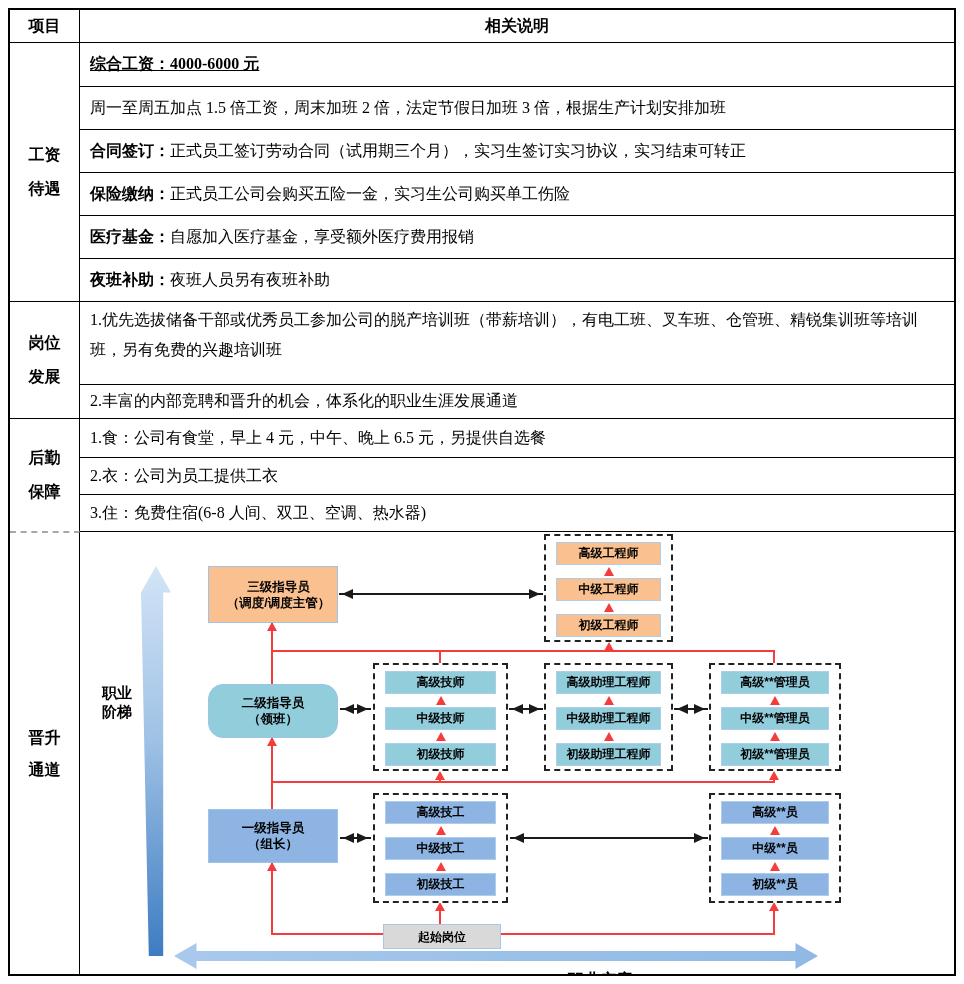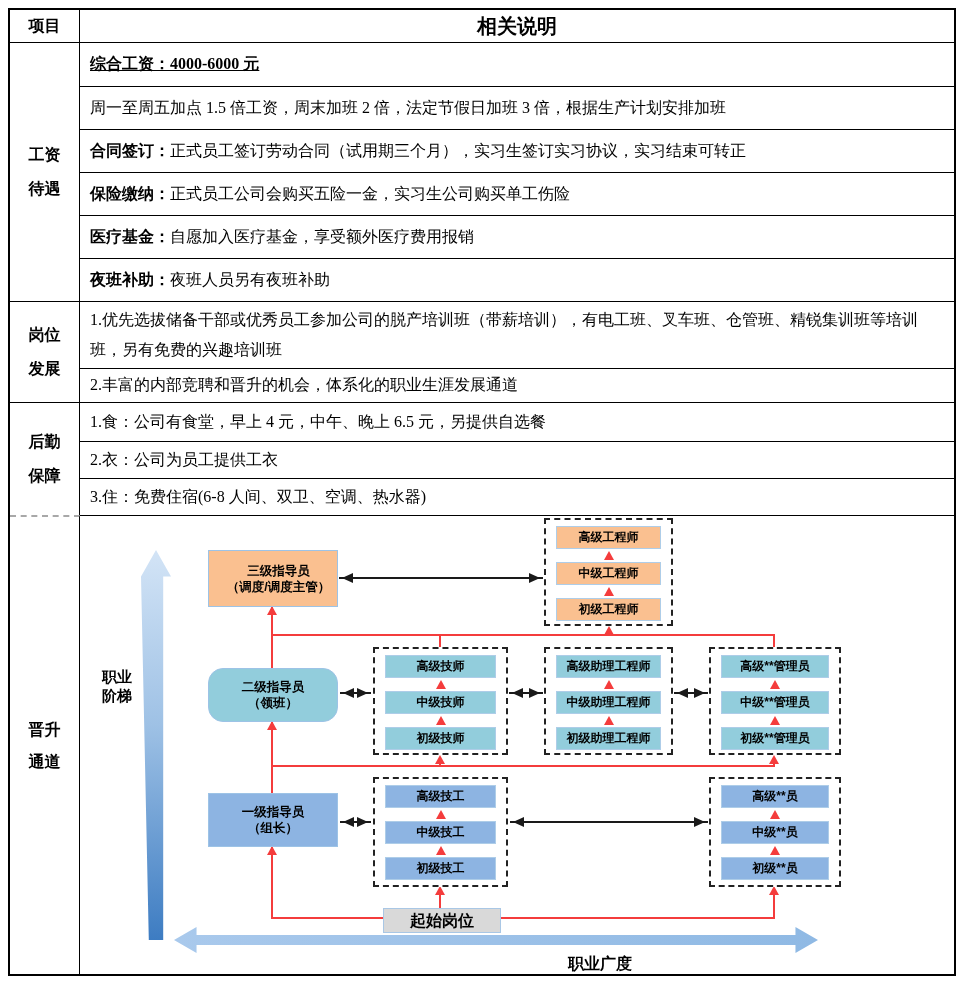--- a/index.html
+++ b/index.html
@@ -4,42 +4,42 @@
 <style>
   html,body{margin:0;padding:0;background:#fff;}
   .page{position:relative;width:964px;height:984px;background:#fff;overflow:hidden;
         font-family:"Liberation Serif","DejaVu Serif",serif;color:#000;}
   .doc-table{position:absolute;left:8px;top:8px;width:948px;height:968px;
              border:2px solid #000;box-sizing:border-box;display:flex;flex-direction:column;}
   
   .thead{display:flex;height:32px;flex:0 0 32px;}
   .thead .lbl{flex:0 0 69px;border-right:1.5px solid #000;display:flex;align-items:center;justify-content:center;
               font-weight:bold;font-size:16px;}
-  .thead .cnt{flex:1;display:flex;align-items:center;justify-content:center;font-weight:bold;font-size:20px;}
+  .thead .cnt{flex:1;display:flex;align-items:center;justify-content:center;font-weight:bold;font-size:16px;}
   
   .section{display:flex;}
   .section .lbl{flex:0 0 69px;border-right:1.5px solid #000;border-top:1.5px solid #000;
                 display:flex;align-items:center;justify-content:center;text-align:center;
                 font-weight:bold;font-size:16px;line-height:34px;}
   .section .cnt{flex:1;border-top:1.5px solid #000;display:flex;flex-direction:column;min-width:0;}
   .section.promo .lbl{border-top:2px dashed #a8a8a8;line-height:32px;}
   .subrow{display:flex;align-items:center;padding:0 12px 0 10px;font-size:16px;box-sizing:border-box;}
   .subrow + .subrow{border-top:1.5px solid #000;}
   .lead{font-weight:bold;}
   .all-bold{font-weight:bold;}
   .multiline{line-height:30px;align-items:center;}
   
   .diagram{position:relative;flex:1;overflow:hidden;font-family:"Liberation Sans","DejaVu Sans",sans-serif;}
   .abs{position:absolute;box-sizing:border-box;}
   .node{display:flex;flex-direction:column;align-items:center;justify-content:center;
         font-weight:bold;font-size:12.5px;line-height:16px;text-align:center;}
   .node.orange{background:#FAC090;border:1.5px solid #9DC3E6;padding-left:11px;}
   .node.teal{background:#92CDDC;border:1.5px solid #9DC3E6;}
   .node.blue{background:#8DB4E2;border:1.5px solid #9DC3E6;}
-  .node.gray{background:#D9D9D9;border:1.5px solid #A9C7E5;font-size:16px;}
+  .node.gray{background:#D9D9D9;border:1.5px solid #A9C7E5;font-size:12px;}
   .group{border:2px dashed #222;background:#fff;}
   .gitem{position:relative;margin:6px auto 0 auto;height:23px;width:calc(100% - 20px);
          display:flex;align-items:center;justify-content:center;
          font-weight:bold;font-size:12px;border:1px solid #aecde8;box-sizing:border-box;}
   .gitem + .gitem{margin-top:13px;}
   .gitem.orange{background:#FAC090;}
   .gitem.teal{background:#92CDDC;}
   .gitem.blue{background:#8DB4E2;}
   
   .rl{position:absolute;background:#f43c3c;}
@@ -100,21 +100,21 @@
 
     <div class="section">
       <div class="lbl">
         <span><span>岗位</span><br>
         <span>发展</span></span>
       </div>
       <div class="cnt">
         <div class="subrow multiline" style="height:66px;">
           <span>1.优先选拔储备干部或优秀员工参加公司的脱产培训班（带薪培训），有电工班、叉车班、仓管班、精锐集训班等培训班，另有免费的兴趣培训班</span>
         </div>
-        <div class="subrow" style="height:34px;">
+        <div class="subrow" style="height:34px;margin-top:16px;">
           <span>2.丰富的内部竞聘和晋升的机会，体系化的职业生涯发展通道</span>
         </div>
       </div>
     </div>
 
     <div class="section">
       <div class="lbl">
         <span><span>后勤</span><br>
         <span>保障</span></span>
       </div>

